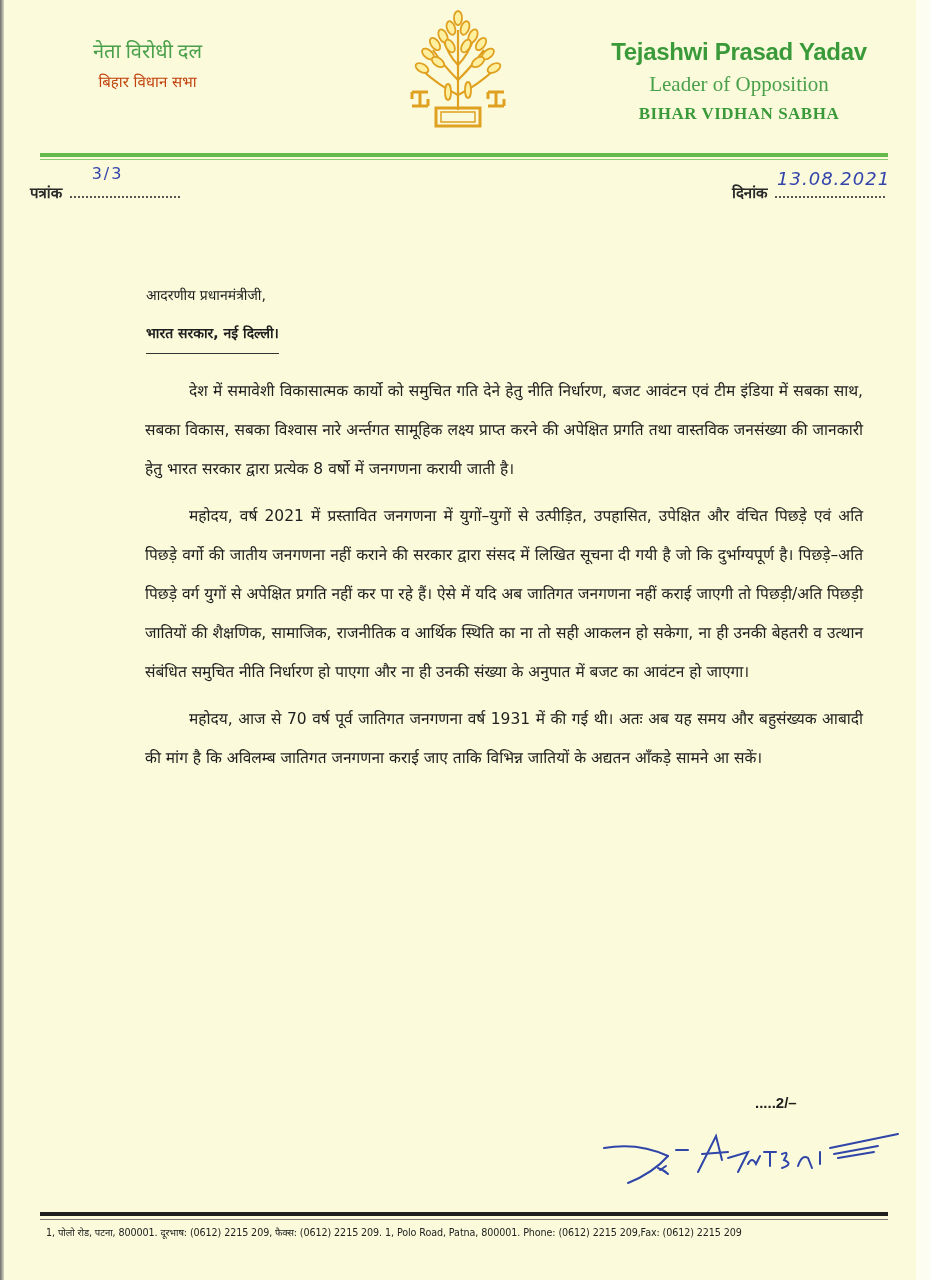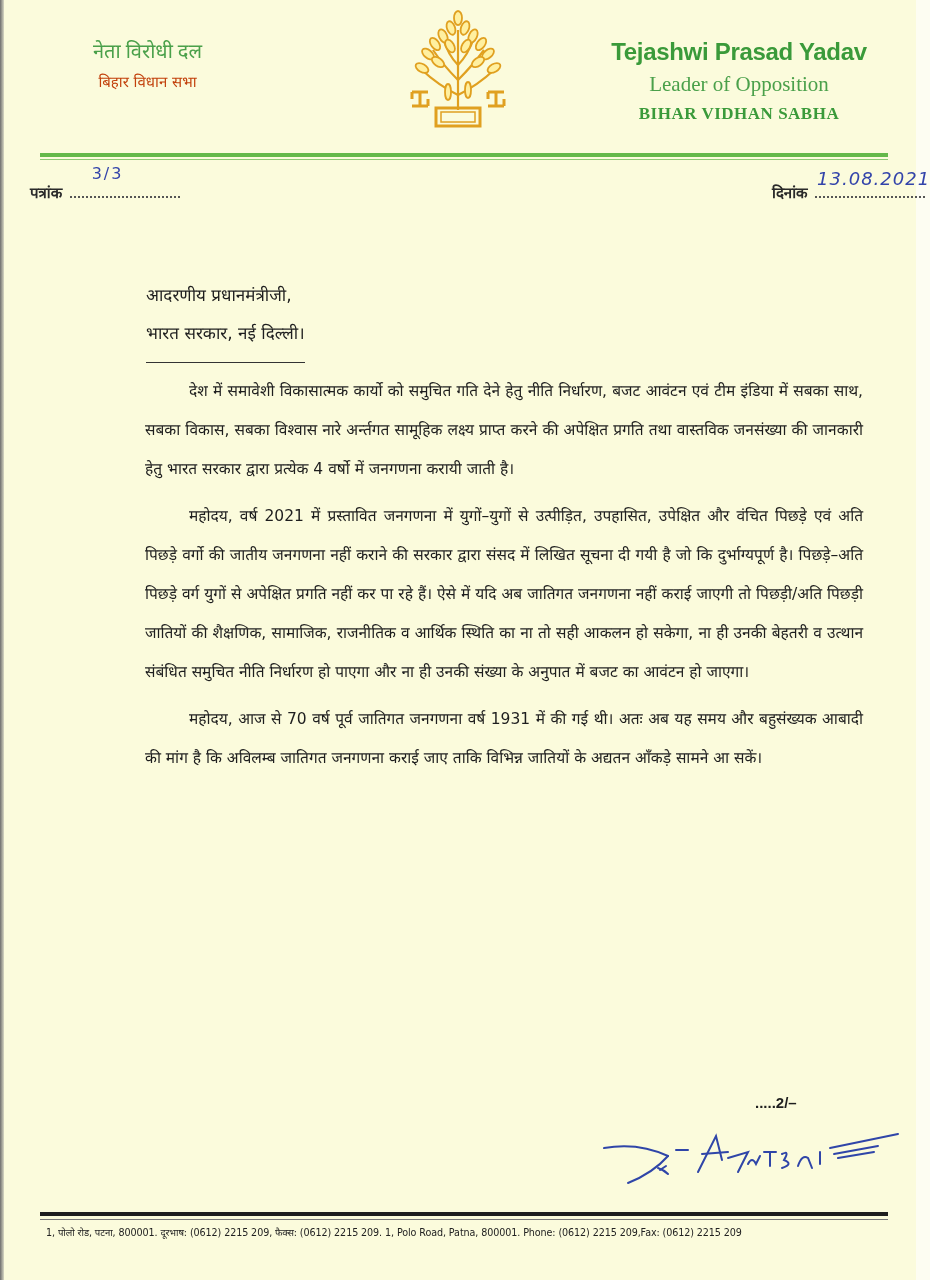--- a/index.html
+++ b/index.html
@@ -33,26 +33,26 @@
 
   .rule-top { position: absolute; left: 40px; top: 153px; width: 848px; height: 4px; background: #64b94a; }
   .rule-top2 { position: absolute; left: 40px; top: 159px; width: 848px; height: 1px; background: #8cc874; }
 
   
   .ref { position: absolute; left: 30px; top: 182px; }
   .ref-label, .date-label { font-family: "DejaVu Sans", sans-serif; font-weight: bold; font-size: 15px; color: #2a2a2a; }
   .dots { display: inline-block; border-bottom: 2px dotted #555; width: 110px; height: 14px; vertical-align: baseline; margin-left: 3px; position: relative; }
   .hand { font-family: "DejaVu Sans", sans-serif; color: #3344aa; font-style: italic; position: absolute; }
   .ref .hand { left: 22px; top: -18px; font-size: 16px; font-style: normal; letter-spacing: 2px; }
-  .date { position: absolute; left: 772px; top: 182px; }
+  .date { position: absolute; left: 732px; top: 182px; }
   .date .hand { left: 2px; top: -14px; font-size: 18px; letter-spacing: 1px; }
 
   
-  .addr { position: absolute; left: 146px; top: 276px; font-family: "DejaVu Sans", sans-serif; font-size: 17px; line-height: 38px; }
-  .addr .line2 { border-bottom: 1.5px solid #333; padding-bottom: 19px; }
+  .addr { position: absolute; left: 146px; top: 276px; font-family: "DejaVu Sans", sans-serif; font-size: 14px; line-height: 38px; }
+  .addr .line2 { border-bottom: 1.5px solid #333; padding-bottom: 12px; font-weight: bold; }
 
   
   .body-text { position: absolute; left: 145px; top: 372px; width: 718px;
     font-family: "DejaVu Sans", sans-serif; font-size: 15.5px; line-height: 39px; text-align: justify; }
   .body-text p { margin: 0 0 8px 0; text-indent: 44px; }
 
   .pageno { position: absolute; left: 755px; top: 1094px; font-size: 15px; font-weight: bold; }
 
   .signature { position: absolute; left: 598px; top: 1128px; width: 310px; height: 70px; }
 
@@ -132,21 +132,21 @@
     <span class="hand">13.08.2021</span>
   </span>
 </div>
 
 <div class="addr">
   <div>आदरणीय प्रधानमंत्रीजी,</div>
   <div><span class="line2">भारत सरकार, नई दिल्ली।</span></div>
 </div>
 
 <div class="body-text">
-  <p>देश में समावेशी विकासात्मक कार्यो को समुचित गति देने हेतु नीति निर्धारण, बजट आवंटन एवं टीम इंडिया में सबका साथ, सबका विकास, सबका विश्वास नारे अर्न्तगत सामूहिक लक्ष्य प्राप्त करने की अपेक्षित प्रगति तथा वास्तविक जनसंख्या की जानकारी हेतु भारत सरकार द्वारा प्रत्येक 4 वर्षो में जनगणना करायी जाती है।</p>
+  <p>देश में समावेशी विकासात्मक कार्यो को समुचित गति देने हेतु नीति निर्धारण, बजट आवंटन एवं टीम इंडिया में सबका साथ, सबका विकास, सबका विश्वास नारे अर्न्तगत सामूहिक लक्ष्य प्राप्त करने की अपेक्षित प्रगति तथा वास्तविक जनसंख्या की जानकारी हेतु भारत सरकार द्वारा प्रत्येक 8 वर्षो में जनगणना करायी जाती है।</p>
   <p>महोदय, वर्ष 2021 में प्रस्तावित जनगणना में युगों–युगों से उत्पीड़ित, उपहासित, उपेक्षित और वंचित पिछड़े एवं अति पिछड़े वर्गो की जातीय जनगणना नहीं कराने की सरकार द्वारा संसद में लिखित सूचना दी गयी है जो कि दुर्भाग्यपूर्ण है। पिछड़े–अति पिछड़े वर्ग युगों से अपेक्षित प्रगति नहीं कर पा रहे हैं। ऐसे में यदि अब जातिगत जनगणना नहीं कराई जाएगी तो पिछड़ी/अति पिछड़ी जातियों की शैक्षणिक, सामाजिक, राजनीतिक व आर्थिक स्थिति का ना तो सही आकलन हो सकेगा, ना ही उनकी बेहतरी व उत्थान संबंधित समुचित नीति निर्धारण हो पाएगा और ना ही उनकी संख्या के अनुपात में बजट का आवंटन हो जाएगा।</p>
   <p>महोदय, आज से 70 वर्ष पूर्व जातिगत जनगणना वर्ष 1931 में की गई थी। अतः अब यह समय और बहुसंख्यक आबादी की मांग है कि अविलम्ब जातिगत जनगणना कराई जाए ताकि विभिन्न जातियों के अद्यतन आँकड़े सामने आ सकें।</p>
 </div>
 
 <div class="pageno">.....2/–</div>
 
 <div class="signature">
   <svg width="310" height="70" viewBox="0 0 310 70">
     <g fill="none" stroke="#2f45a8" stroke-width="2" stroke-linecap="round">
       <path d="M6 20 Q40 14 70 28"></path>

